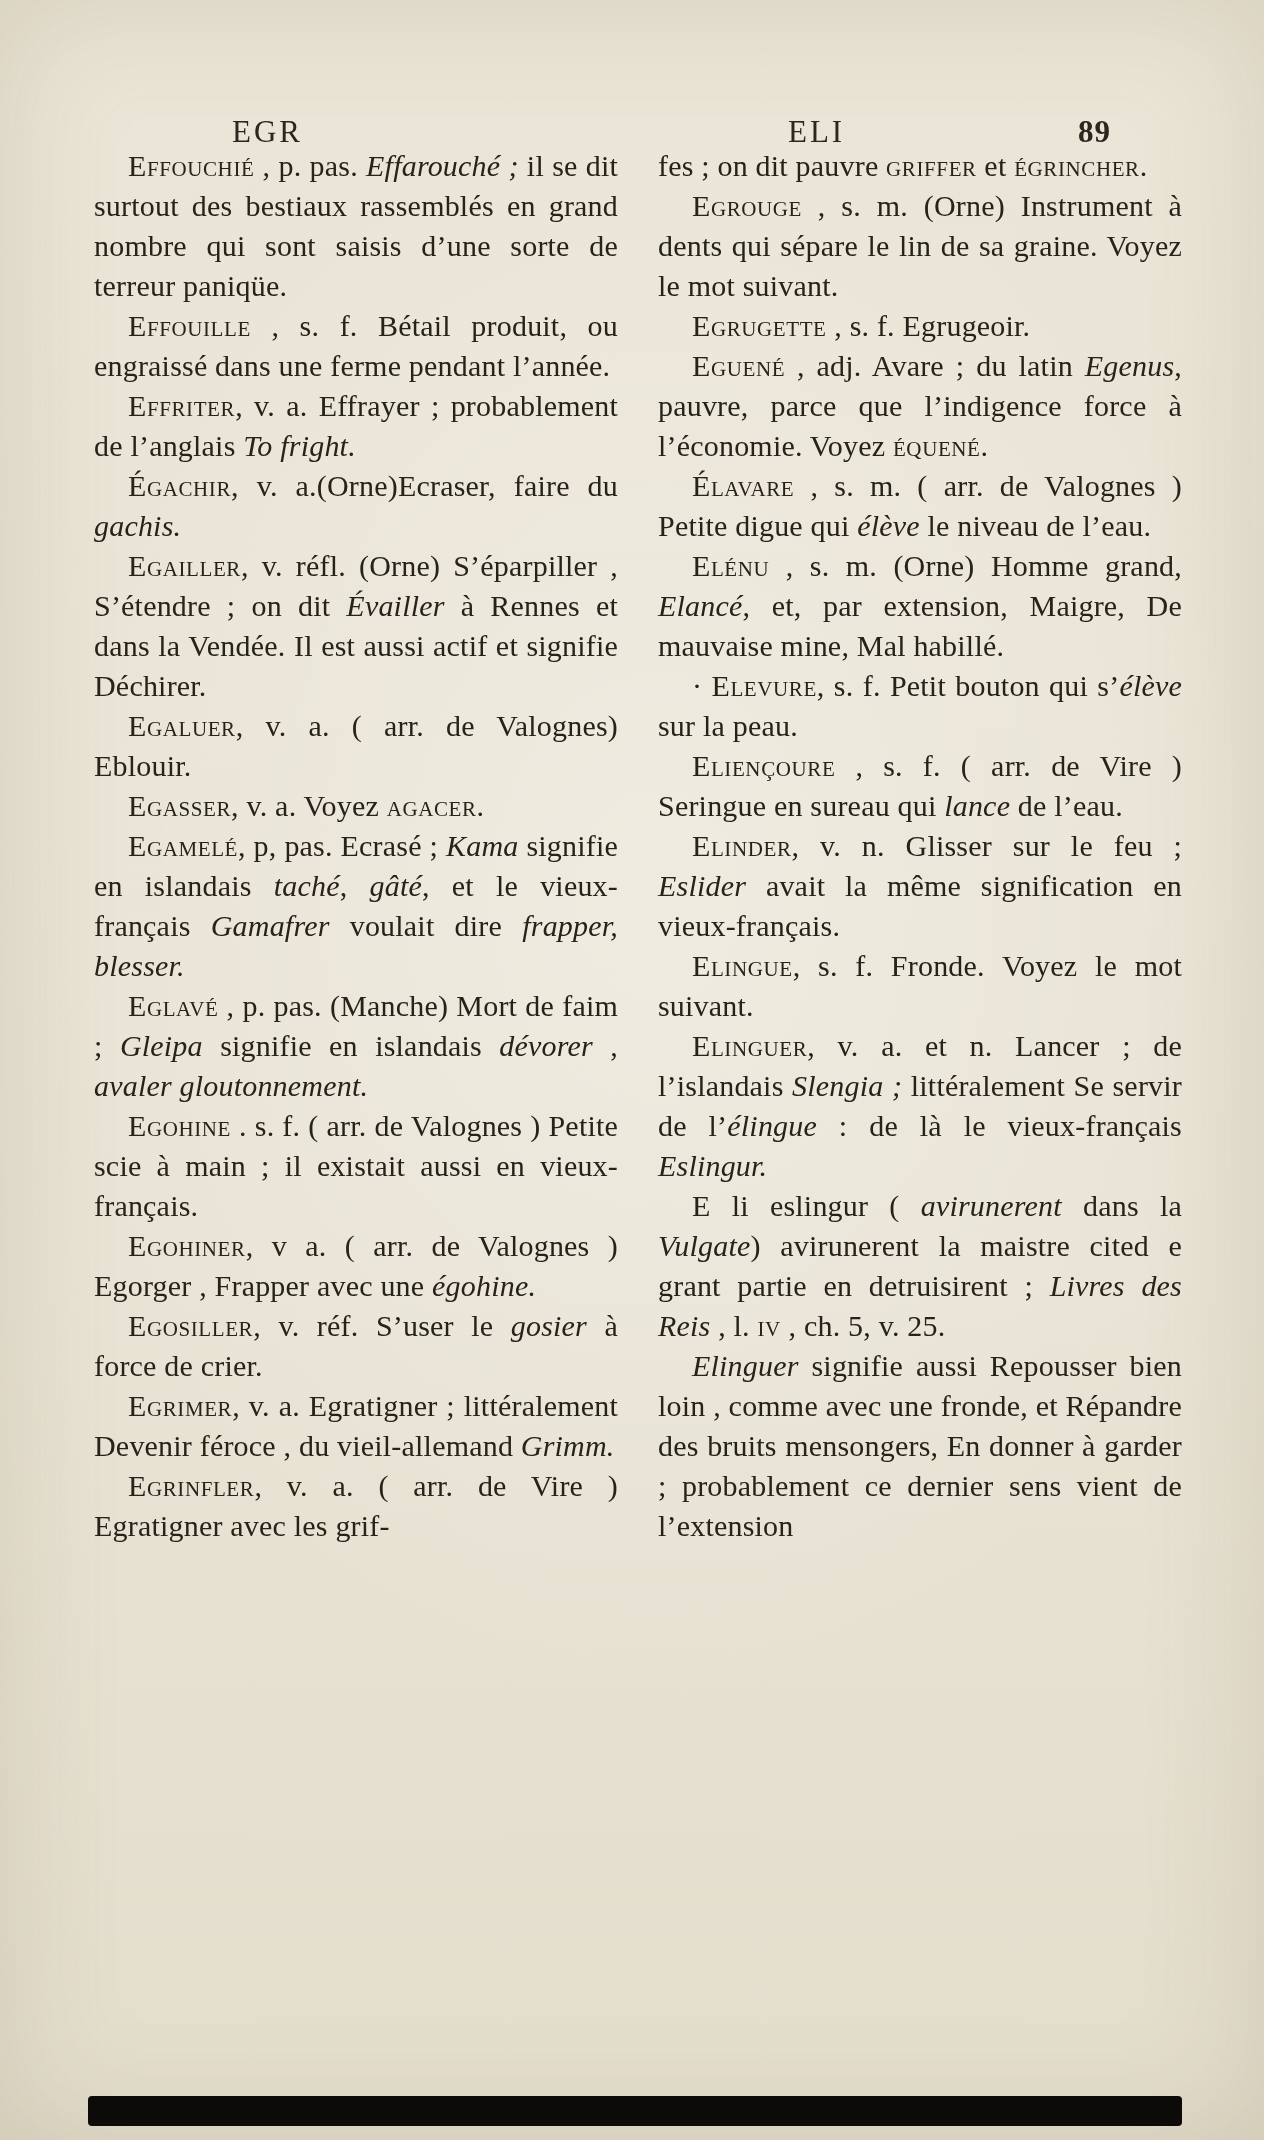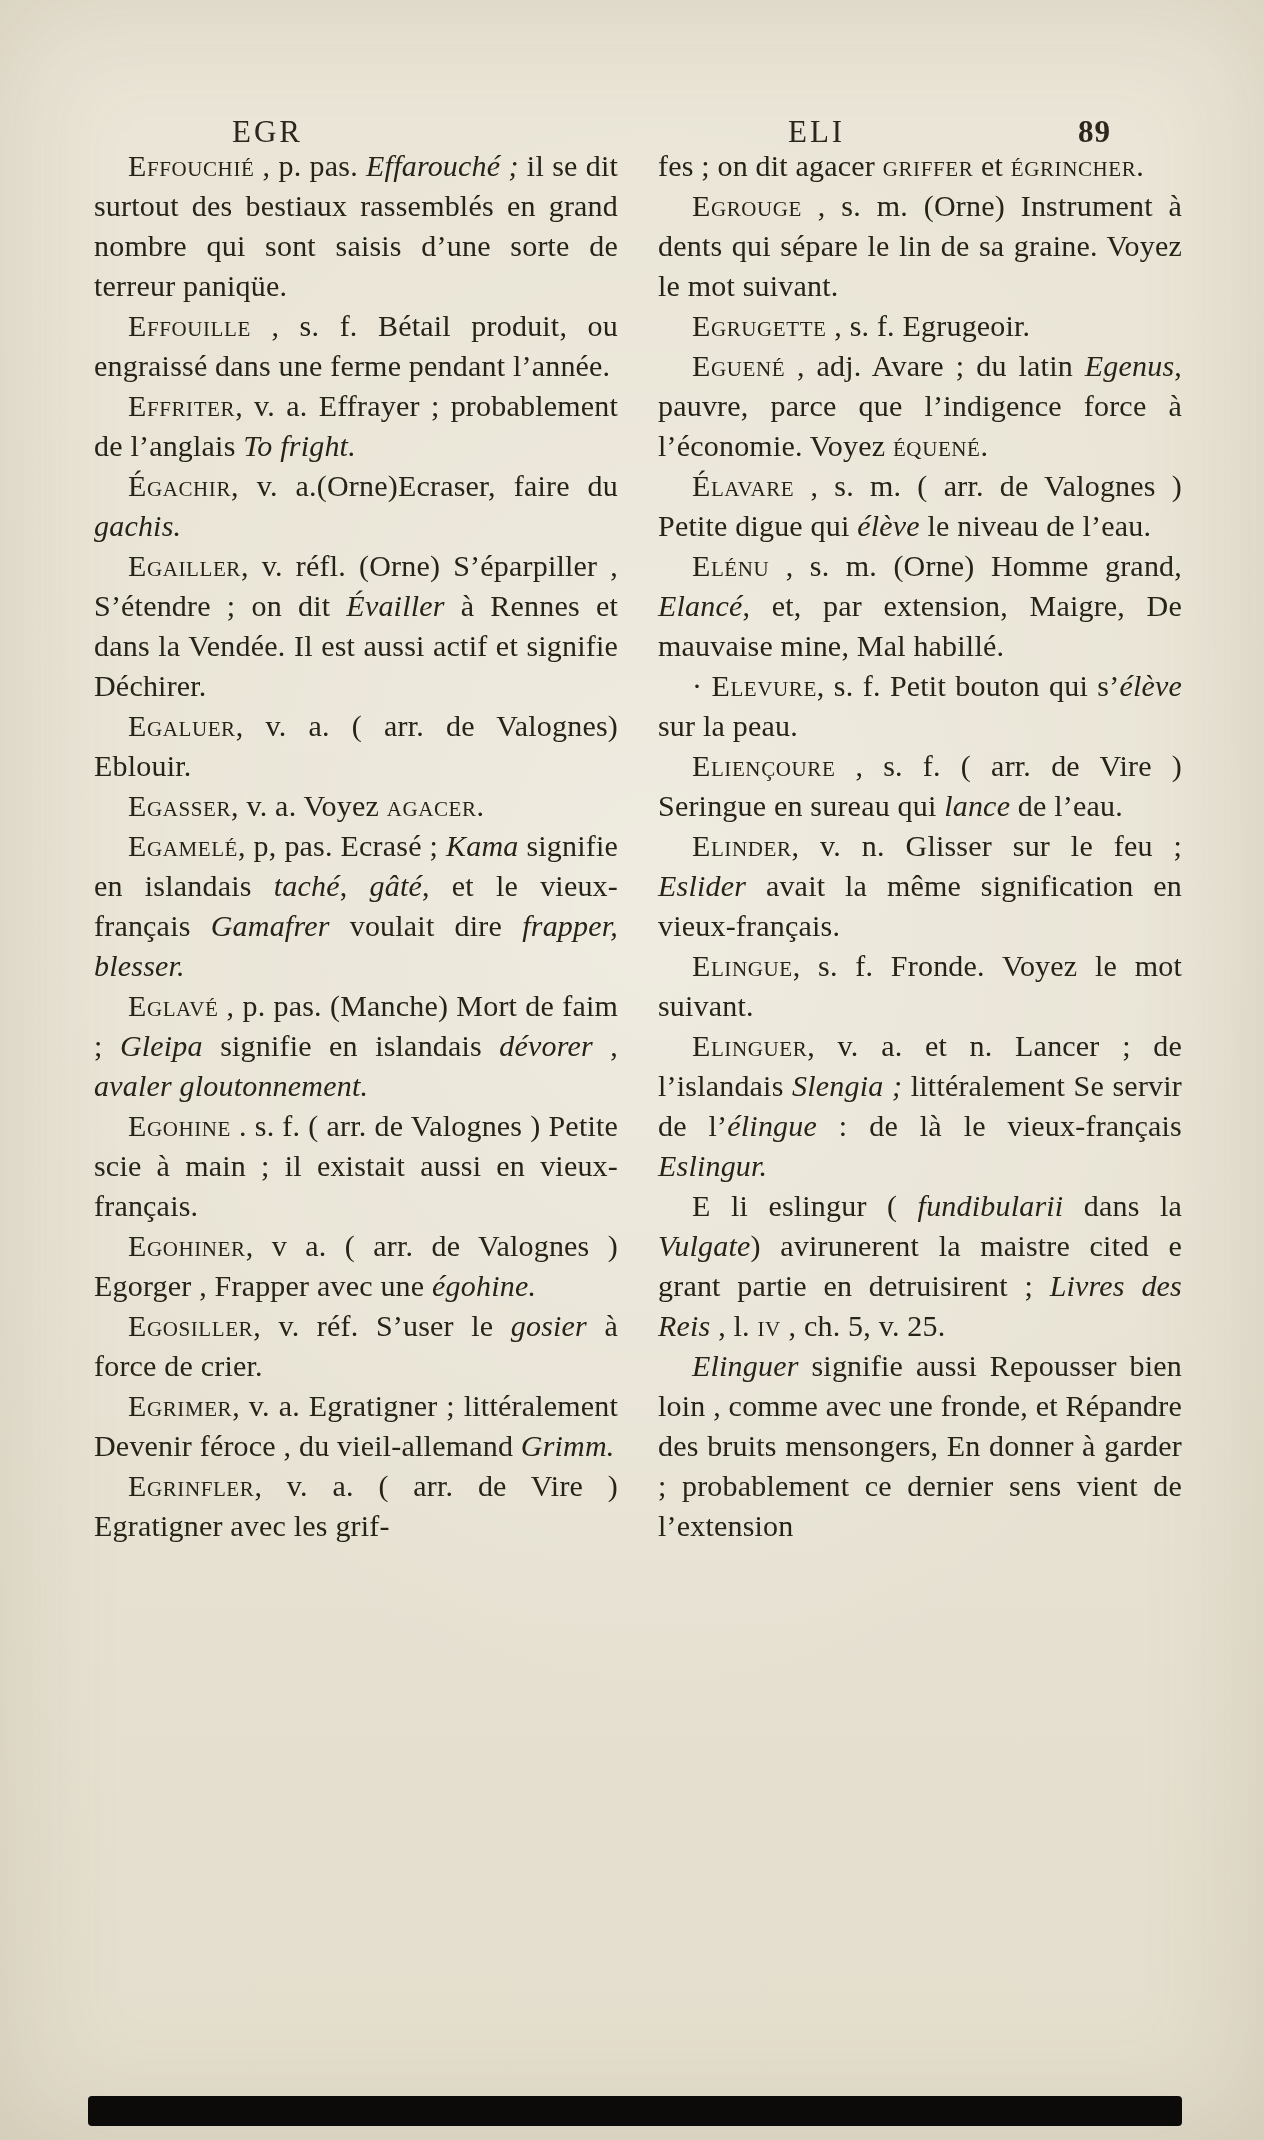--- a/index.html
+++ b/index.html
@@ -93,31 +93,31 @@
         <p class="entry"><span class="sc">Egasser</span><span class="rm">, v. a. Voyez </span><span class="sc">agacer</span><span class="rm">.</span></p>
         <p class="entry"><span class="sc">Egamelé</span><span class="rm">, p, pas. Ecrasé ; </span><span class="it">Kama</span><span class="rm"> signifie en islandais </span><span class="it">taché</span><span class="rm">, </span><span class="it">gâté</span><span class="rm">, et le vieux-français </span><span class="it">Gamafrer</span><span class="rm"> voulait dire </span><span class="it">frapper, blesser.</span></p>
         <p class="entry"><span class="sc">Eglavé</span><span class="rm"> , p. pas. (Manche) Mort de faim ; </span><span class="it">Gleipa</span><span class="rm"> signifie en islandais </span><span class="it">dévorer</span><span class="rm"> , </span><span class="it">avaler gloutonnement.</span></p>
         <p class="entry"><span class="sc">Egohine</span><span class="rm"> . s. f. ( arr. de Valognes ) Petite scie à main ; il existait aussi en vieux-français.</span></p>
         <p class="entry"><span class="sc">Egohiner</span><span class="rm">, v a. ( arr. de Valognes ) Egorger , Frapper avec une </span><span class="it">égohine.</span></p>
         <p class="entry"><span class="sc">Egosiller</span><span class="rm">, v. réf. S’user le </span><span class="it">gosier</span><span class="rm"> à force de crier.</span></p>
         <p class="entry"><span class="sc">Egrimer</span><span class="rm">, v. a. Egratigner ; littéralement Devenir féroce , du vieil-allemand </span><span class="it">Grimm.</span></p>
         <p class="entry"><span class="sc">Egrinfler</span><span class="rm">, v. a. ( arr. de Vire ) Egratigner avec les grif-</span></p>
       </div>
     <div class="column">
-        <p class="entry noindent"><span class="rm">fes ; on dit agacer </span><span class="sc">griffer</span><span class="rm"> et </span><span class="sc">égrincher</span><span class="rm">.</span></p>
+        <p class="entry noindent"><span class="rm">fes ; on dit pauvre </span><span class="sc">griffer</span><span class="rm"> et </span><span class="sc">égrincher</span><span class="rm">.</span></p>
         <p class="entry"><span class="sc">Egrouge</span><span class="rm"> , s. m. (Orne) Instrument à dents qui sépare le lin de sa graine. Voyez le mot suivant.</span></p>
         <p class="entry"><span class="sc">Egrugette</span><span class="rm"> , s. f. Egrugeoir.</span></p>
         <p class="entry"><span class="sc">Eguené</span><span class="rm"> , adj. Avare ; du latin </span><span class="it">Egenus</span><span class="rm">, pauvre, parce que l’indigence force à l’économie. Voyez </span><span class="sc">équené</span><span class="rm">.</span></p>
         <p class="entry"><span class="sc">Élavare</span><span class="rm"> , s. m. ( arr. de Valognes ) Petite digue qui </span><span class="it">élève</span><span class="rm"> le niveau de l’eau.</span></p>
         <p class="entry"><span class="sc">Elénu</span><span class="rm"> , s. m. (Orne) Homme grand, </span><span class="it">Elancé</span><span class="rm">, et, par extension, Maigre, De mauvaise mine, Mal habillé.</span></p>
         <p class="entry"><span class="rm">· </span><span class="sc">Elevure</span><span class="rm">, s. f. Petit bouton qui s’</span><span class="it">élève</span><span class="rm"> sur la peau.</span></p>
         <p class="entry"><span class="sc">Eliençoure</span><span class="rm"> , s. f. ( arr. de Vire ) Seringue en sureau qui </span><span class="it">lance</span><span class="rm"> de l’eau.</span></p>
         <p class="entry"><span class="sc">Elinder</span><span class="rm">, v. n. Glisser sur le feu ; </span><span class="it">Eslider</span><span class="rm"> avait la même signification en vieux-français.</span></p>
         <p class="entry"><span class="sc">Elingue</span><span class="rm">, s. f. Fronde. Voyez le mot suivant.</span></p>
         <p class="entry"><span class="sc">Elinguer</span><span class="rm">, v. a. et n. Lancer ; de l’islandais </span><span class="it">Slengia ;</span><span class="rm"> littéralement Se servir de l’</span><span class="it">élingue</span><span class="rm"> : de là le vieux-français </span><span class="it">Eslingur.</span></p>
-        <p class="entry"><span class="rm">E li eslingur ( </span><span class="it">fundibularii</span><span class="rm"> dans la </span><span class="it">Vulgate</span><span class="rm">) avirunerent la maistre cited e grant partie en detruisirent ; </span><span class="it">Livres des Reis</span><span class="rm"> , l. </span><span class="sc">iv</span><span class="rm"> , ch. 5, v. 25.</span></p>
+        <p class="entry"><span class="rm">E li eslingur ( </span><span class="it">avirunerent</span><span class="rm"> dans la </span><span class="it">Vulgate</span><span class="rm">) avirunerent la maistre cited e grant partie en detruisirent ; </span><span class="it">Livres des Reis</span><span class="rm"> , l. </span><span class="sc">iv</span><span class="rm"> , ch. 5, v. 25.</span></p>
         <p class="entry"><span class="it">Elinguer</span><span class="rm"> signifie aussi Repousser bien loin , comme avec une fronde, et Répandre des bruits mensongers, En donner à garder ; probablement ce dernier sens vient de l’extension</span></p>
       </div>
   </div>
 
   <div class="bottom-bar"></div>
 
 </div>
 
 </body></html>

